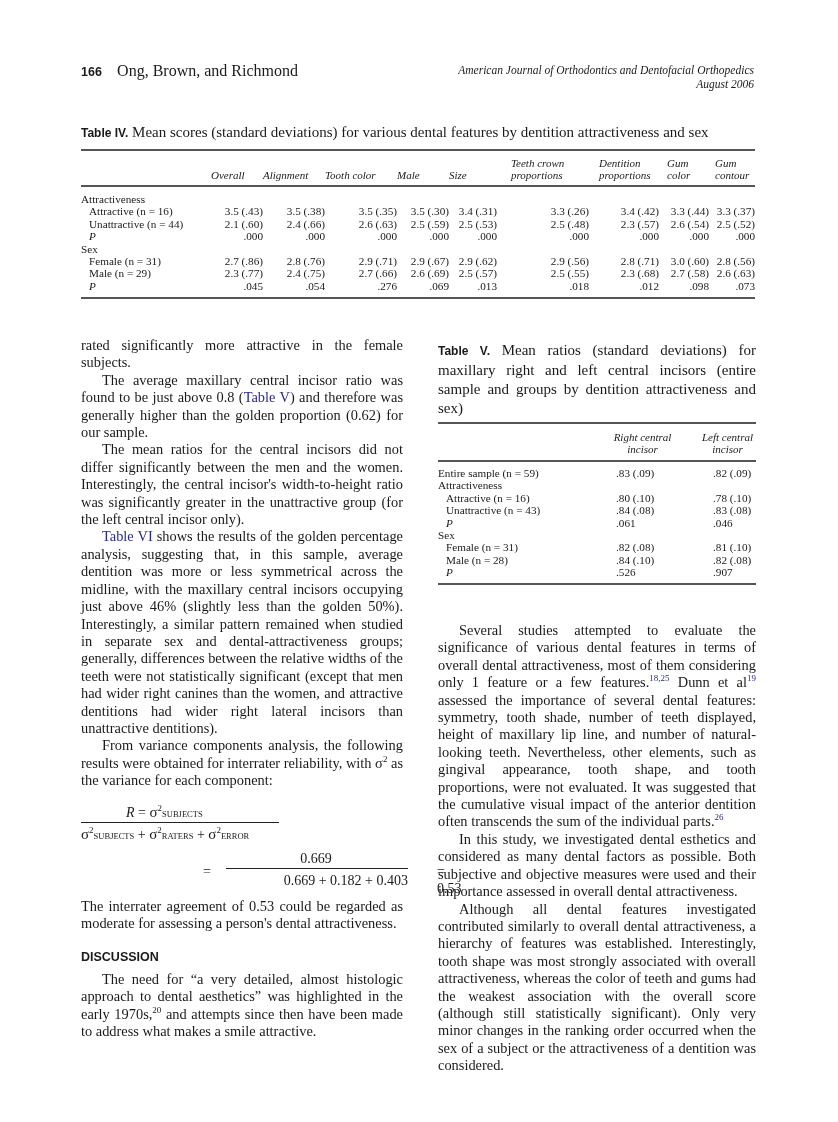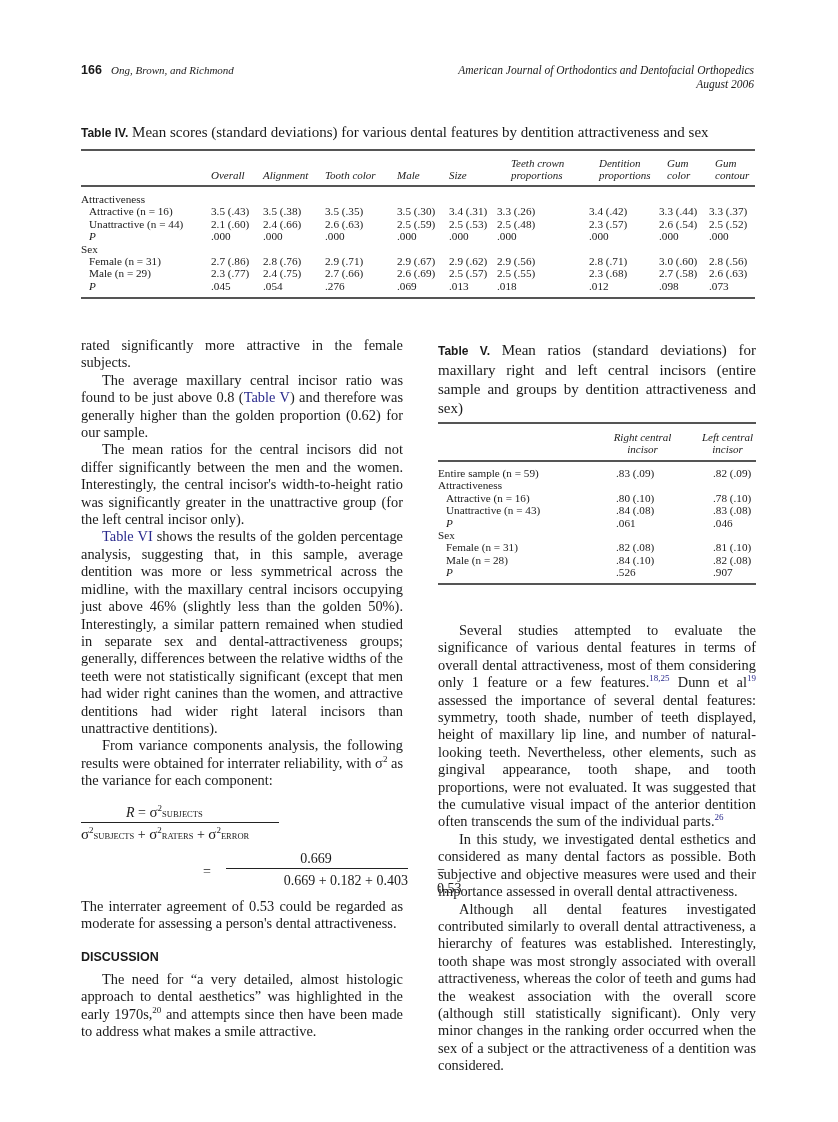--- a/index.html
+++ b/index.html
@@ -1,33 +1,33 @@
 <!DOCTYPE html>
 <html><head>
 <meta charset="utf-8">
 <style>
   html, body { margin: 0; padding: 0; background: #ffffff; }
   body { width: 838px; height: 1122px; position: relative; overflow: hidden;
          font-family: "Liberation Serif", serif; color: #1a1a1a; }
   .abs { position: absolute; }
   .hdr-left { left: 81px; top: 62px; font-size: 13px; white-space: nowrap; }
-  .hdr-left .pg { font-family: "Liberation Sans", sans-serif; font-weight: bold; font-size: 12.5px; margin-right: 6px; }
-  .hdr-left .au { font-style: italic; font-size: 11px; margin-top: 24px; }
+  .hdr-left .pg { font-family: "Liberation Sans", sans-serif; font-weight: bold; font-size: 12.5px; margin-right: 12px; }
+  .hdr-left .au { font-size: 16px; margin-top: 24px; }
   .hdr-right { right: 84px; top: 63px; text-align: right; font-style: italic; font-size: 11.5px; line-height: 14px; }
 
   .tcap { font-size: 15px; line-height: 19px; }
   .tcap .lbl { font-family: "Liberation Sans", sans-serif; font-size: 12px; font-weight: bold; }
 
   
   .t4 { left: 81px; top: 123px; width: 674px; }
   .t4 .rule-thick { height: 2px; background: #555; }
   .t4 table { border-collapse: collapse; width: 100%; font-size: 11.2px; }
   .t4 th { font-weight: normal; font-style: italic; text-align: left; font-size: 11px; line-height: 12px; padding: 6px 0 4px 0; vertical-align: bottom; }
   .t4 td { padding: 0; line-height: 12.4px; white-space: nowrap; }
-  .t4 td.num { text-align: left; }
+  .t4 td.num { text-align: right; }
   .t4 td.ind { padding-left: 8px; }
   .t4 td.it { font-style: italic; }
 
   
   .col { font-size: 14.4px; line-height: 17.4px; text-align: justify; }
   .col p { margin: 0; text-indent: 21px; }
   .col p.noind { text-indent: 0; }
   .link { color: #2a2a8c; }
   sup { font-size: 9px; line-height: 0; vertical-align: 6px; }
   .sup-link { color: #2a2a8c; }

